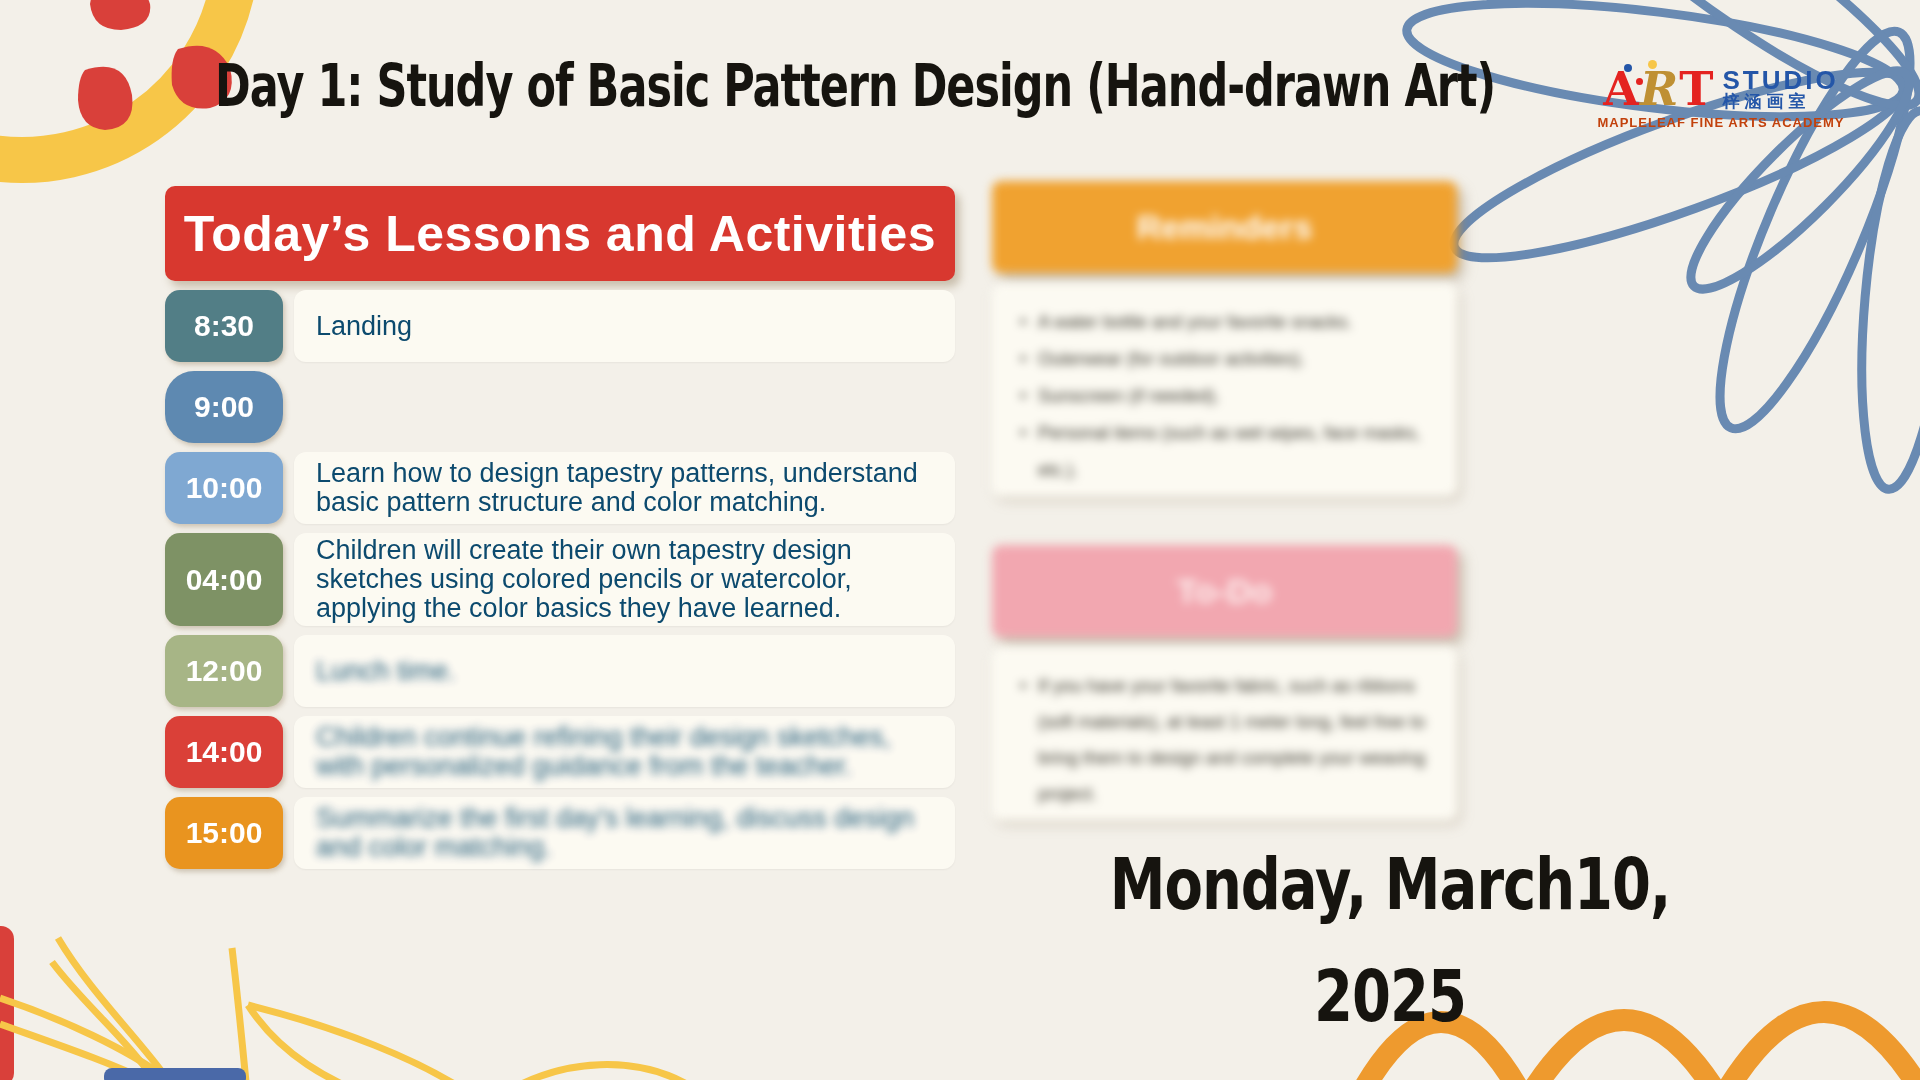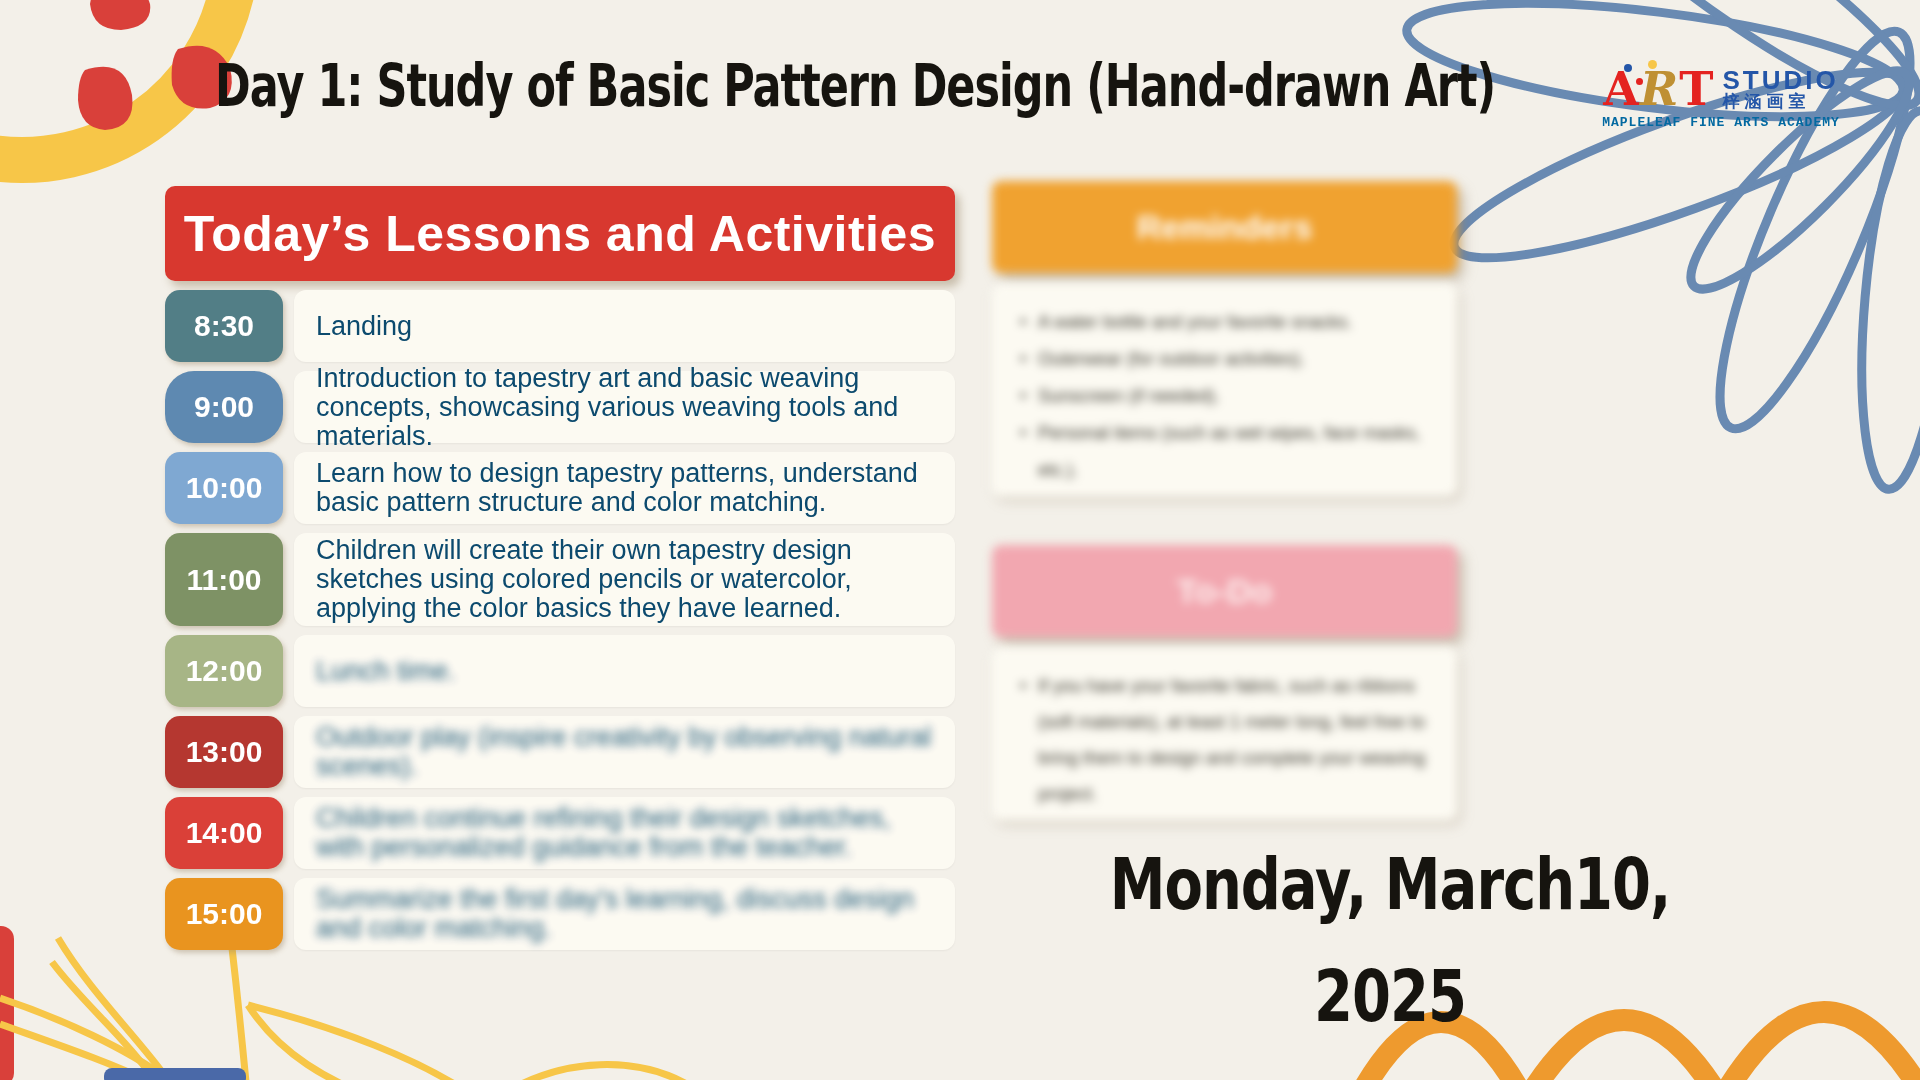--- a/index.html
+++ b/index.html
@@ -16,21 +16,21 @@
     transform:scaleY(1.35);transform-origin:left top;
   }
   
   .logo{position:absolute;left:1596px;top:66px;width:250px;z-index:2;text-align:center;}
   .logo-top{display:flex;align-items:flex-start;justify-content:center;gap:8px;position:relative;}
   .logo-art{font-family:"DejaVu Serif",serif;font-weight:bold;font-size:46px;line-height:46px;color:#e42320;letter-spacing:1px;}
   .logo-art .gold{color:#bf9033;font-style:italic;}
   .logo-side{display:flex;flex-direction:column;align-items:flex-start;padding-top:2px;}
   .logo-studio{font-weight:bold;font-size:26px;line-height:24px;letter-spacing:3px;color:#2456a8;}
   .logo-cn{font-size:17px;line-height:20px;letter-spacing:5px;color:#2456a8;font-weight:bold;}
-  .logo-academy{margin-top:3px;font-weight:bold;font-size:13px;letter-spacing:1px;color:#0369a1;white-space:nowrap;font-family:Liberation Mono, monospace;}
+  .logo-academy{margin-top:3px;font-weight:bold;font-size:13px;letter-spacing:1px;color:#c2410c;white-space:nowrap;}
   .dot{position:absolute;border-radius:50%;width:8px;height:8px;}
   .dot.blue{background:#2456a8;left:28px;top:-2px;}
   .dot.yellow{background:#f7c648;left:52px;top:-6px;width:9px;height:9px;}
   .dot.red{background:#e42320;left:40px;top:12px;width:7px;height:7px;}
   
   .sched{position:absolute;left:165px;top:186px;width:790px;z-index:2;}
   .sched-header{
     height:95px;background:#d8382f;border-radius:10px;
     display:flex;align-items:center;justify-content:center;
     color:#fff;font-weight:bold;font-size:50px;letter-spacing:.5px;
@@ -144,52 +144,43 @@
     <div class="rows">
     <div class="row">
       <div class="chip" style="background: rgb(82, 126, 134);">8:30</div>
       <div class="rowbox">
         <span>Landing</span>
       </div>
     </div>
 
     <div class="row">
       <div class="chip" style="background: rgb(94, 137, 177); border-radius: 29px;">9:00</div>
-      <div class="rowbox">
-        <span>Introduction to tapestry art and basic weaving concepts, showcasing various weaving tools and materials.</span>
-      </div>
     </div>
 
     <div class="row">
       <div class="chip" style="background: rgb(127, 168, 210);">10:00</div>
       <div class="rowbox">
         <span>Learn how to design tapestry patterns, understand basic pattern structure and color matching.</span>
       </div>
     </div>
 
     <div class="row">
-      <div class="chip" style="background: rgb(126, 146, 101);">11:00</div>
+      <div class="chip" style="background: rgb(126, 146, 101);">04:00</div>
       <div class="rowbox">
         <span>Children will create their own tapestry design sketches using colored pencils or watercolor, applying the color basics they have learned.</span>
       </div>
     </div>
 
     <div class="row">
       <div class="chip" style="background: rgb(167, 181, 134);">12:00</div>
       <div class="rowbox">
         <span class="blurred">Lunch time.</span>
       </div>
     </div>
 
-    <div class="row">
-      <div class="chip" style="background: rgb(181, 55, 48);">13:00</div>
-      <div class="rowbox">
-        <span class="blurred">Outdoor play (inspire creativity by observing natural scenes).</span>
-      </div>
-    </div>
 
     <div class="row">
       <div class="chip" style="background: rgb(218, 64, 56);">14:00</div>
       <div class="rowbox">
         <span class="blurred">Children continue refining their design sketches, with personalized guidance from the teacher.</span>
       </div>
     </div>
 
     <div class="row">
       <div class="chip" style="background: rgb(233, 148, 31);">15:00</div>

